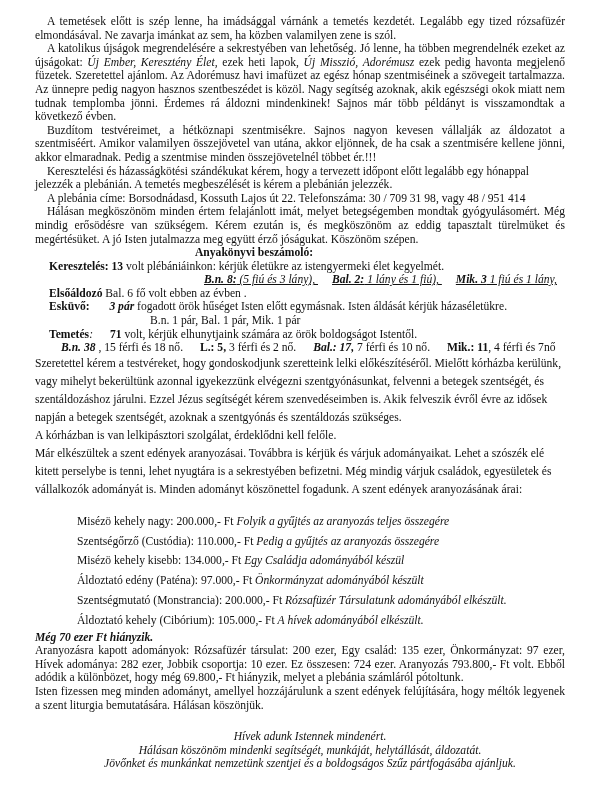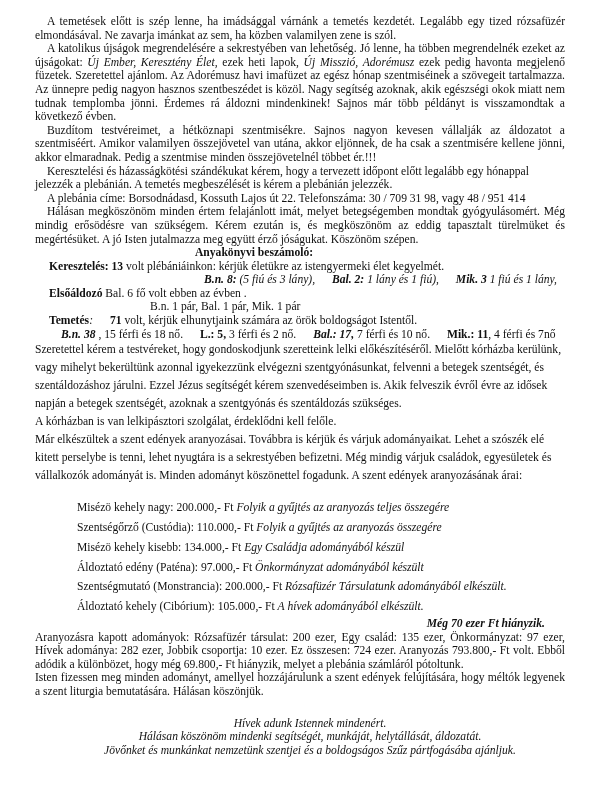--- a/index.html
+++ b/index.html
@@ -8,25 +8,25 @@
     font-family: "Liberation Serif", "DejaVu Serif", serif;
     font-size: 11.6px; line-height: 13.6px; color: #111;
   }
   .page { position: relative; padding: 15px 35px 0 35px; }
   p { margin: 0; }
   .j { text-align: justify; text-align-last: left; }
   .ind { text-indent: 12px; }
   .b { font-weight: bold; margin-left: 14px; }
   .i { font-style: italic; }
   .heading { text-align: center; font-weight: bold; padding-left: 160px; text-align: left; }
-  .stats-line { padding-left: 155px; font-style: italic; }
+  .stats-line { padding-left: 155px; font-style: italic; text-decoration: underline; }
   .stats-line2 { padding-left: 115px; }
   .price-list { padding-left: 42px; margin-top: 13px; }
   .price-list p { line-height: 19.8px; }
-  .missing { text-align: right; font-weight: bold; font-style: italic; padding-right: 20px; margin-top: 0; }
+  .missing { text-align: left; font-weight: bold; font-style: italic; padding-right: 20px; margin-top: 0; }
   .closing { font-style: italic; text-align: center; margin-top: 18px; padding-left: 20px; }
 </style>
 </head>
 <body>
 
 <div class="page">
 
   <p class="j ind">A temetések előtt is szép lenne, ha imádsággal várnánk a temetés kezdetét. Legalább egy tized rózsafüzér elmondásával. Ne zavarja imánkat az sem, ha közben valamilyen zene is szól.</p>
 
   <p class="j ind"><span>A katolikus újságok megrendelésére a sekrestyében van lehetőség. Jó lenne, ha többen megrendelnék ezeket az újságokat: </span><span class="i">Új Ember, Keresztény Élet,</span><span> ezek heti lapok, </span><span class="i">Új Misszió, Adorémusz</span><span> ezek pedig havonta megjelenő füzetek. Szeretettel ajánlom. Az Adorémusz havi imafüzet az egész hónap szentmiséinek a szövegeit tartalmazza. Az ünnepre pedig nagyon hasznos szentbeszédet is közöl. Nagy segítség azoknak, akik egészségi okok miatt nem tudnak templomba jönni. Érdemes rá áldozni mindenkinek! Sajnos már több példányt is visszamondtak a következő évben.</span></p>
@@ -36,34 +36,35 @@
   <p class="ind">A plebánia címe: Borsodnádasd, Kossuth Lajos út 22. Telefonszáma: 30 / 709 31 98, vagy 48 / 951 414</p>
   <p class="j ind">Hálásan megköszönöm minden értem felajánlott imát, melyet betegségemben mondtak gyógyulásomért. Még mindig erősödésre van szükségem. Kérem ezután is, és megköszönöm az eddig tapasztalt türelmüket és megértésüket. A jó Isten jutalmazza meg együtt érző jóságukat. Köszönöm szépen.</p>
 
   <p class="heading">Anyakönyvi  beszámoló:</p>
 
   <p><span class="b">Keresztelés: 13</span><span> volt plébániáinkon: kérjük életükre az istengyermeki élet kegyelmét.</span></p>
   <p class="stats-line"><span class="b">B.n.  8:</span><span> (5 fiú és 3 lány), </span><span class="b">Bal. 2:</span><span> 1 lány és 1 fiú), </span><span class="b">Mik. 3</span><span> 1 fiú és 1  lány,</span></p>
 
   <p><span class="b">Elsőáldozó</span><span> Bal. 6 fő volt ebben az évben .</span></p>
 
+  <p><span class="b">Esküvő:</span>&nbsp; <span class="b i">3 pár</span><span> fogadott örök hűséget Isten előtt egymásnak. Isten áldását kérjük házaséletükre.</span></p>
   <p class="stats-line2">B.n. 1 pár, Bal. 1 pár, Mik. 1 pár</p>
 
   <p><span class="b">Temetés</span><span class="i">: </span><span class="b">71</span><span> volt, kérjük elhunytjaink számára az örök boldogságot Istentől.</span></p>
   <p class="ind"><span class="b i">B.n. 38</span><span> , 15 férfi és 18 nő. </span><span class="b">L.: 5,</span><span> 3 férfi és 2 nő. </span><span class="b i">Bal.: 17,</span><span>  7 férfi és 10 nő. </span><span class="b">Mik.: 11</span><span>, 4 férfi és 7nő</span></p>
 
   <div style="line-height:18px;">
     <p>Szeretettel kérem a testvéreket, hogy gondoskodjunk szeretteink lelki előkészítéséről. Mielőtt kórházba kerülünk, vagy mihelyt bekerültünk azonnal igyekezzünk elvégezni szentgyónásunkat, felvenni a betegek szentségét, és szentáldozáshoz járulni. Ezzel Jézus segítségét kérem szenvedéseimben is. Akik felveszik évről évre az idősek napján a betegek szentségét, azoknak a szentgyónás és szentáldozás szükséges.</p>
     <p>A kórházban is van lelkipásztori szolgálat, érdeklődni kell felőle.</p>
     <p>Már elkészültek a szent edények aranyozásai. Továbbra is kérjük és várjuk adományaikat. Lehet a szószék elé kitett perselybe is tenni, lehet nyugtára is a sekrestyében befizetni. Még mindig várjuk családok, egyesületek és vállalkozók adományát is. Minden adományt köszönettel fogadunk. A szent edények aranyozásának árai:</p>
   </div>
 
   <div class="price-list">
     <p><span>Misézö kehely nagy: 200.000,- Ft </span><span class="i">Folyik a gyűjtés az aranyozás teljes összegére</span></p>
-    <p><span>Szentségőrző (Custódia): 110.000,- Ft </span><span class="i">Folyik a gyűjtés az aranyozás összegére</span></p>
+    <p><span>Szentségőrző (Custódia): 110.000,- Ft </span><span class="i">Pedig a gyűjtés az aranyozás összegére</span></p>
     <p><span>Misézö kehely kisebb: 134.000,- Ft </span><span class="i">Egy Családja adományából készül</span></p>
     <p><span>Áldoztató edény (Paténa): 97.000,- Ft </span><span class="i">Önkormányzat adományából készült</span></p>
     <p><span>Szentségmutató (Monstrancia): 200.000,- Ft </span><span class="i">Rózsafüzér Társulatunk adományából elkészült.</span></p>
     <p><span>Áldoztató kehely (Cibórium): 105.000,- Ft </span><span class="i">A hívek adományából elkészült.</span></p>
   </div>
 
   <p class="missing">Még 70 ezer Ft hiányzik.</p>
 
   <p class="j">Aranyozásra kapott adományok: Rózsafüzér társulat: 200 ezer, Egy család: 135 ezer, Önkormányzat: 97 ezer, Hívek adománya: 282 ezer, Jobbik csoportja: 10 ezer. Ez összesen: 724 ezer. Aranyozás 793.800,- Ft volt. Ebből adódik a különbözet, hogy még 69.800,- Ft hiányzik, melyet a plebánia számláról pótoltunk.</p>
   <p class="j">Isten fizessen meg minden adományt, amellyel hozzájárulunk a szent edények felújítására, hogy méltók legyenek a szent liturgia bemutatására. Hálásan köszönjük.</p>

